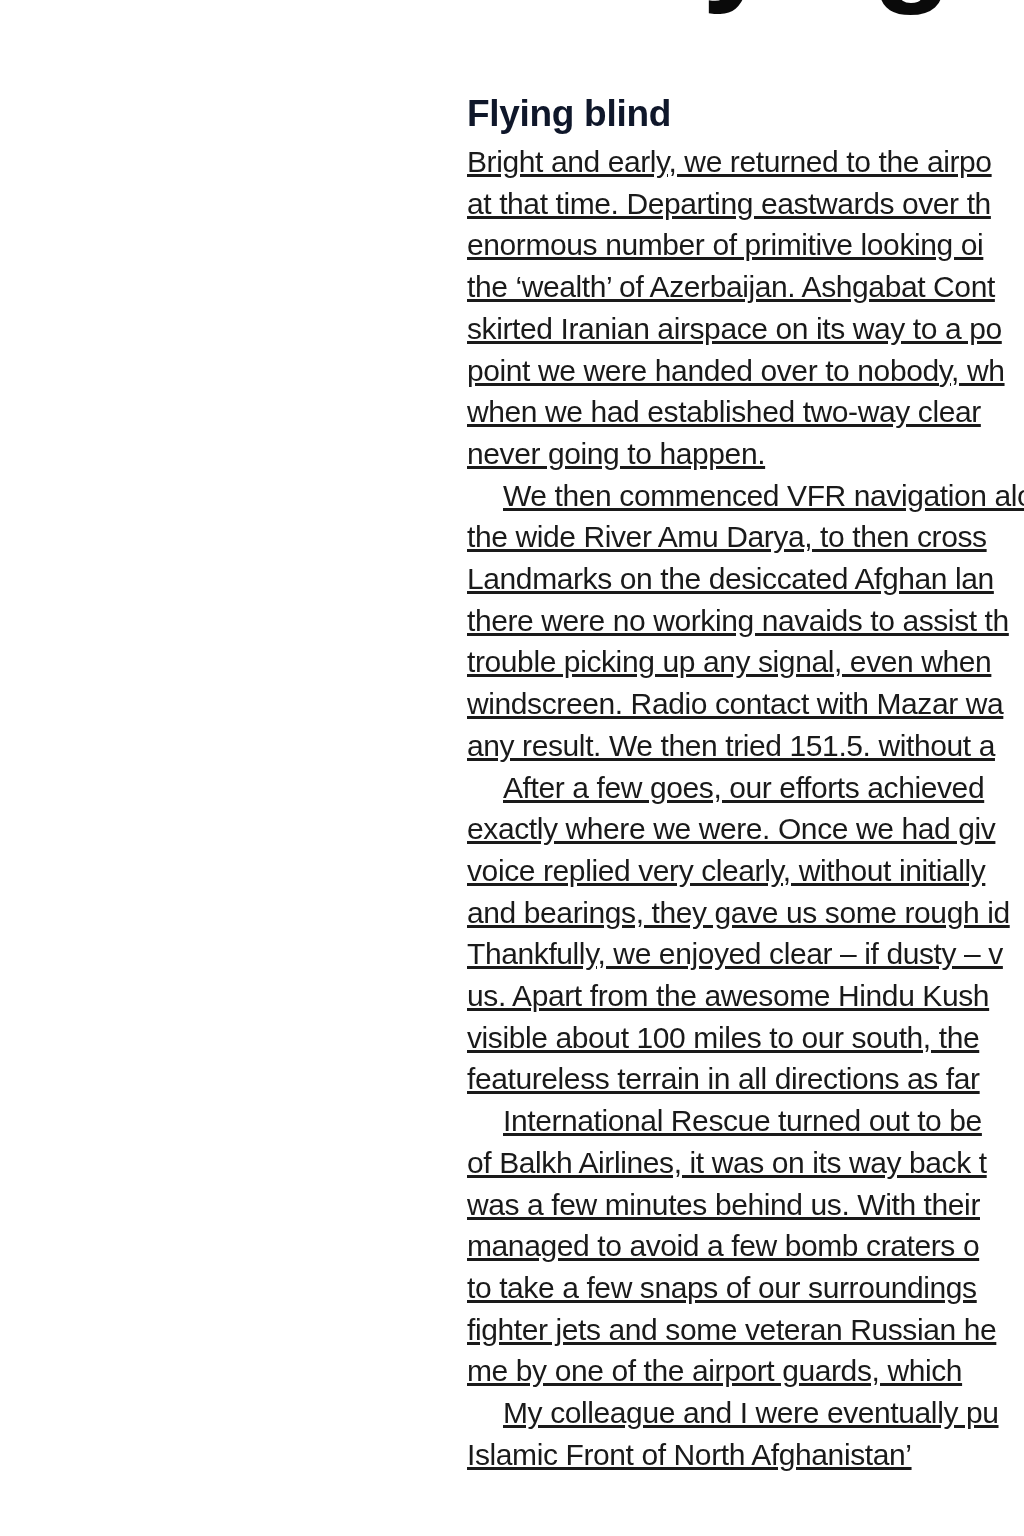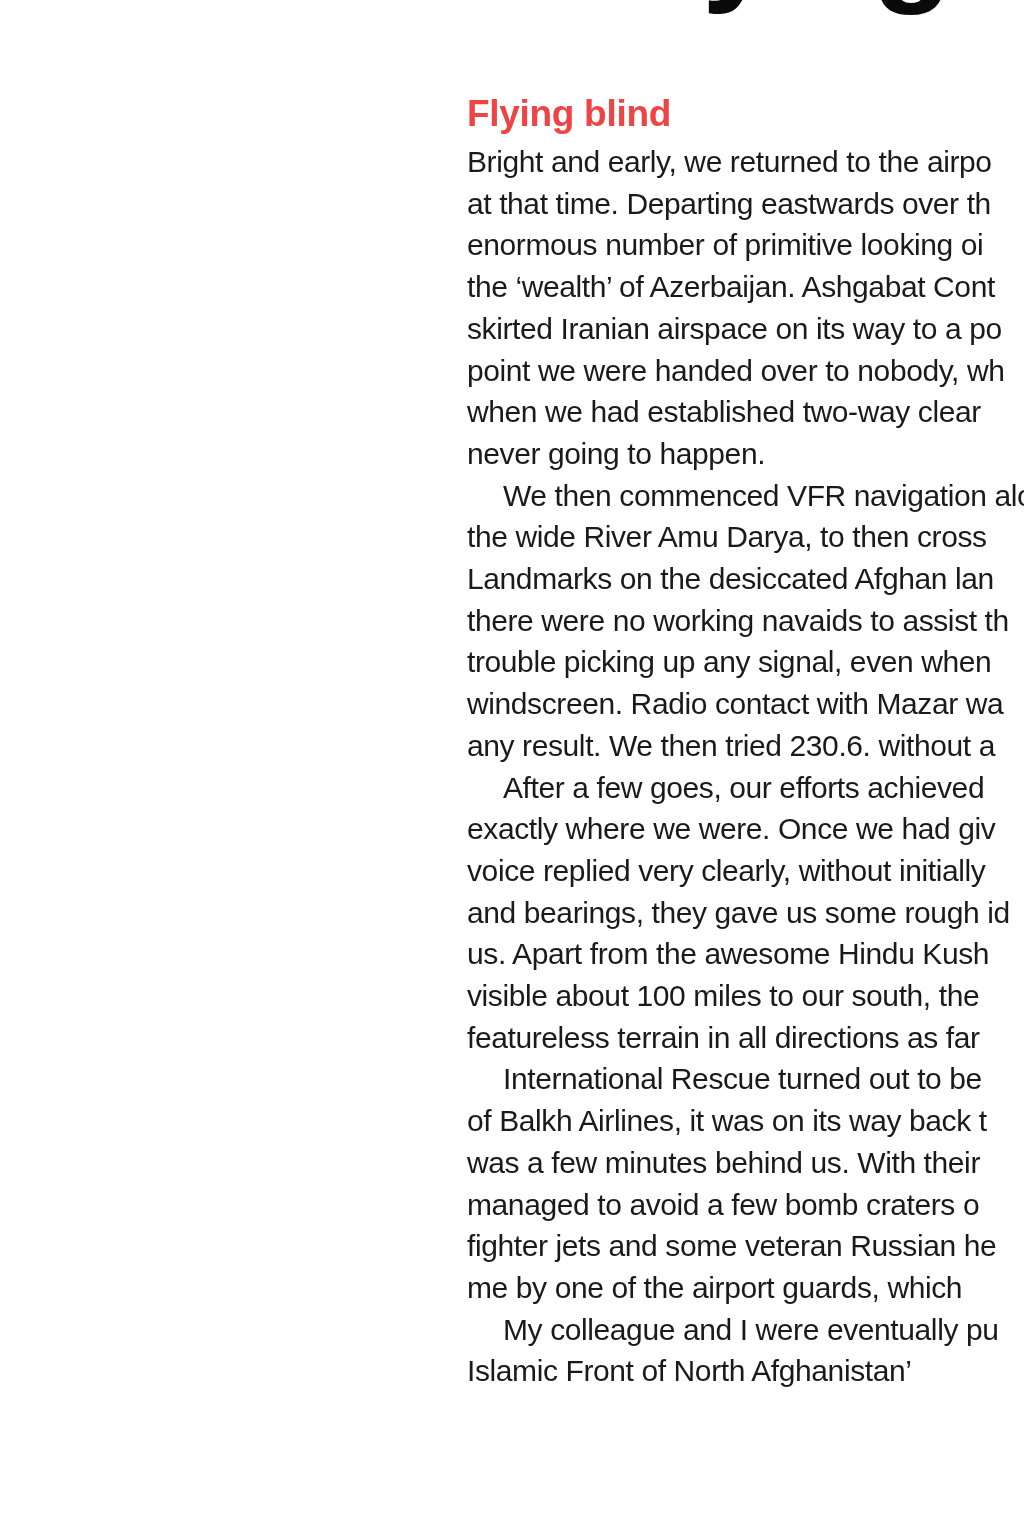--- a/index.html
+++ b/index.html
@@ -50,67 +50,70 @@
     margin-top: 7px;
     color: #1a1a1a;
     font-size: 30px;
     line-height: 41.7px;
     letter-spacing: -0.4px;
   }
   .line {
     white-space: nowrap;
     overflow: hidden;
     width: 557px;
+    text-decoration: underline;
   }
   .line.indent { padding-left: 36px; width: 521px; }
 </style>
 </head>
 <body>
 
 <div class="page">
 
   <div class="masthead">
     <span class="frag frag-y">y</span>
     <span class="frag frag-g">g</span>
   </div>
 
   <div class="article-col">
-    <h2 class="section-heading" style="color: #ef4444;">Flying blind</h2>
+    <h2 class="section-heading" style="color: #0f172a;">Flying blind</h2>
 
     <div class="body-text">
 
       <div class="line">Bright and early, we returned to the airpo</div>
       <div class="line">at that time. Departing eastwards over th</div>
       <div class="line">enormous number of primitive looking oi</div>
       <div class="line">the ‘wealth’ of Azerbaijan. Ashgabat Cont</div>
       <div class="line">skirted Iranian airspace on its way to a po</div>
       <div class="line">point we were handed over to nobody, wh</div>
       <div class="line">when we had established two-way clear</div>
       <div class="line">never going to happen.</div>
 
       <div class="line indent">We then commenced VFR navigation alo</div>
       <div class="line">the wide River Amu Darya, to then cross</div>
       <div class="line">Landmarks on the desiccated Afghan lan</div>
       <div class="line">there were no working navaids to assist th</div>
       <div class="line">trouble picking up any signal, even when</div>
       <div class="line">windscreen. Radio contact with Mazar wa</div>
-      <div class="line">any result. We then tried 230.6. without a</div>
+      <div class="line">any result. We then tried 151.5. without a</div>
 
       <div class="line indent">After a few goes, our efforts achieved</div>
       <div class="line">exactly where we were. Once we had giv</div>
       <div class="line">voice replied very clearly, without initially</div>
       <div class="line">and bearings, they gave us some rough id</div>
+      <div class="line">Thankfully, we enjoyed clear – if dusty – v</div>
       <div class="line">us. Apart from the awesome Hindu Kush</div>
       <div class="line">visible about 100 miles to our south, the</div>
       <div class="line">featureless terrain in all directions as far</div>
 
       <div class="line indent">International Rescue turned out to be</div>
       <div class="line">of Balkh Airlines, it was on its way back t</div>
       <div class="line">was a few minutes behind us. With their</div>
       <div class="line">managed to avoid a few bomb craters o</div>
+      <div class="line">to take a few snaps of our surroundings</div>
       <div class="line">fighter jets and some veteran Russian he</div>
       <div class="line">me by one of the airport guards, which</div>
 
       <div class="line indent">My colleague and I were eventually pu</div>
       <div class="line">Islamic Front of North Afghanistan’</div>
     </div>
   </div>
 
 </div>
 

